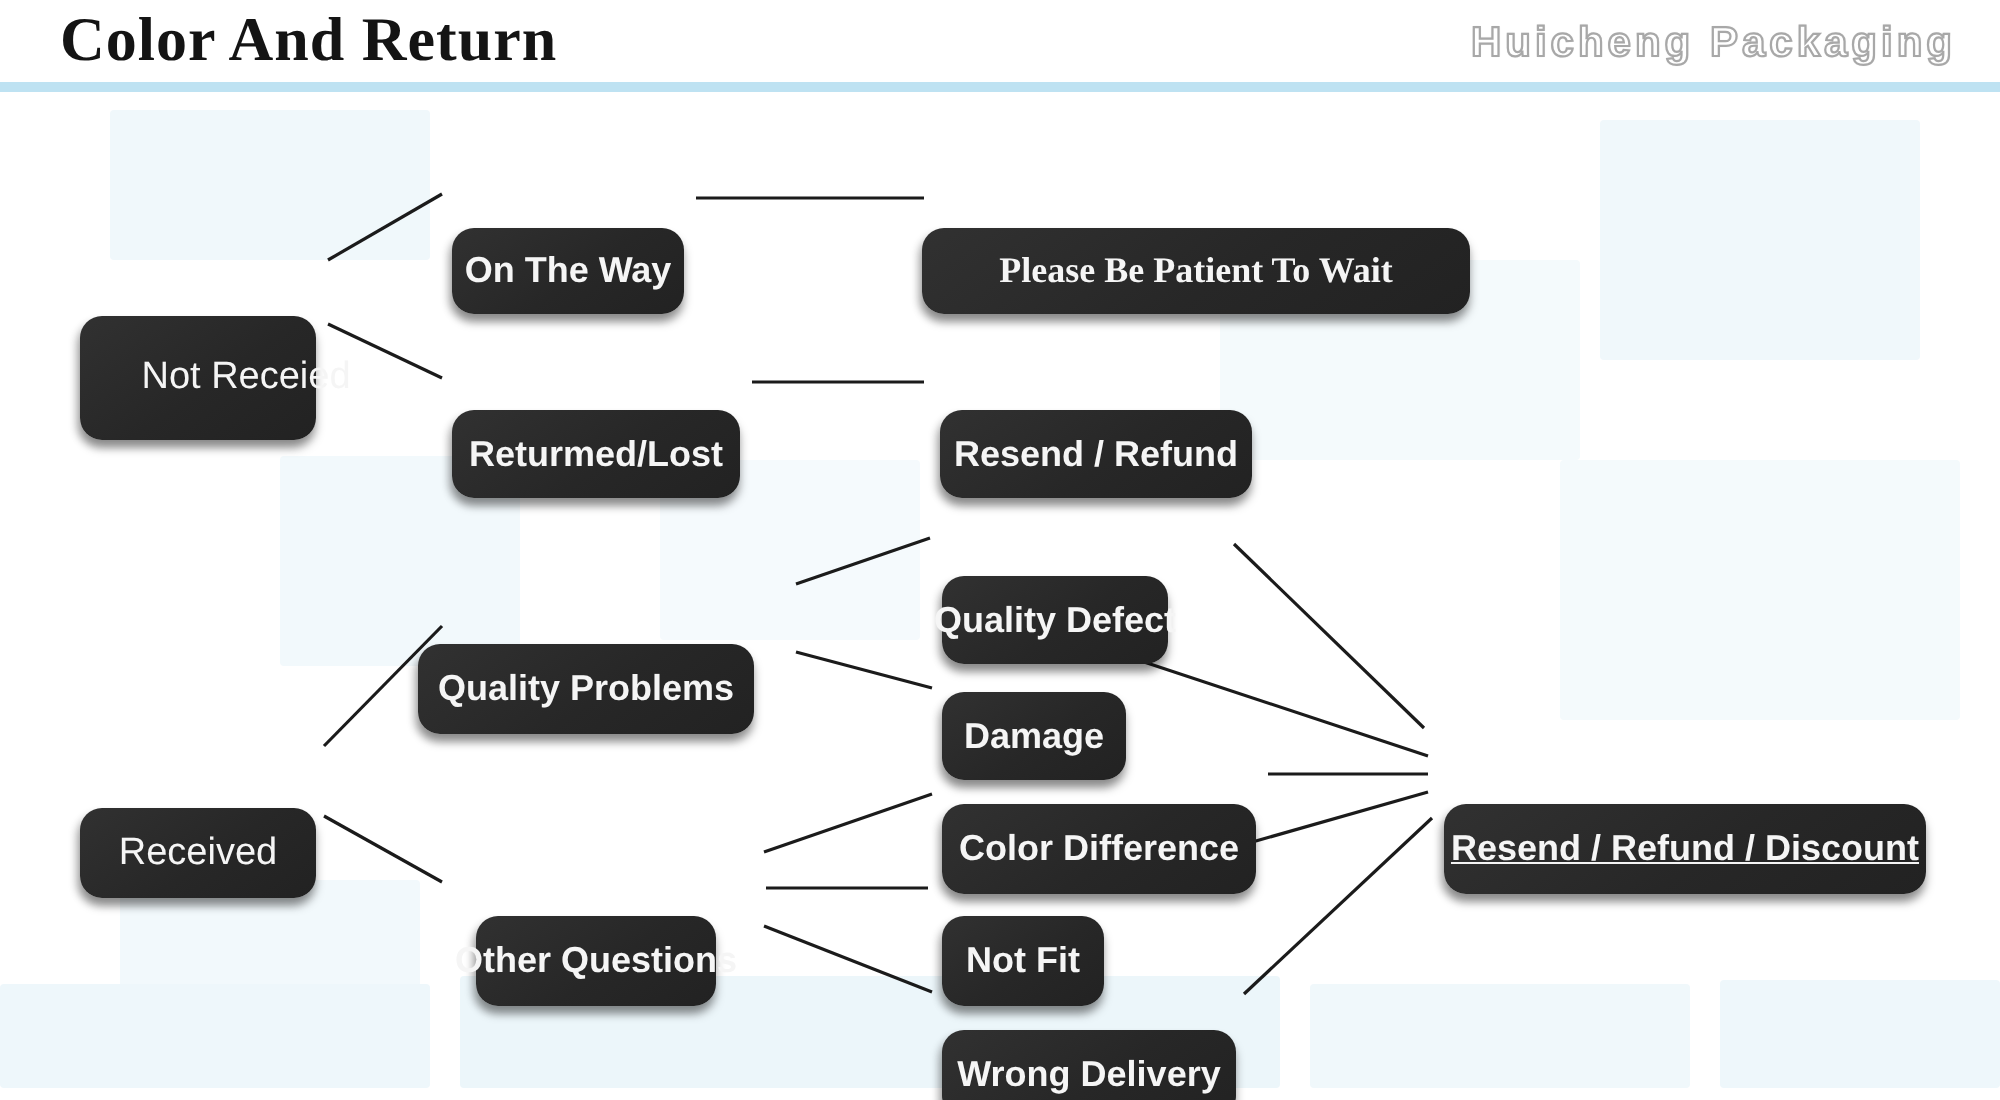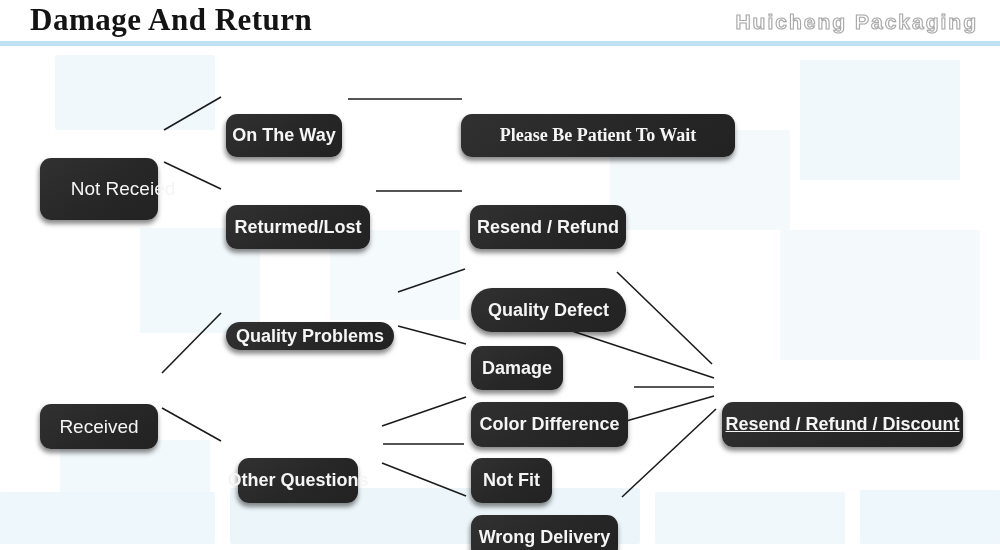--- a/index.html
+++ b/index.html
@@ -66,22 +66,22 @@
     white-space:nowrap;
     margin-top:36px;
   }
   .node.light { font-weight:normal; font-size:19px; }
 
   #node-not-received    {left:40px;  top:122px; width:118px; height:62px;padding-left:48px;}
   #node-on-the-way      {left:226px; top:78px;  width:116px; height:43px;}
   #node-please-wait     {left:461px; top:78px;  width:274px; height:43px;font-family:Liberation Serif, serif;}
   #node-returned-lost   {left:226px; top:169px; width:144px; height:44px;}
   #node-resend-refund   {left:470px; top:169px; width:156px; height:44px;}
-  #node-quality-problems{left:226px; top:286px; width:168px; height:28px;border-radius:19px;}
-  #node-quality-defect  {left:471px; top:252px; width:155px; height:44px;border-radius:21px;}
+  #node-quality-problems{left:209px; top:286px; width:168px; height:45px;}
+  #node-quality-defect  {left:471px; top:252px; width:113px; height:44px;}
   #node-damage          {left:471px; top:310px; width:92px;  height:44px;text-align:center;}
   #node-received        {left:40px;  top:368px; width:118px; height:45px;}
   #node-other-questions {left:238px; top:422px; width:120px; height:45px;}
   #node-color-difference{left:471px; top:366px; width:157px; height:45px;}
   #node-not-fit         {left:471px; top:422px; width:81px;  height:45px;}
   #node-wrong-delivery  {left:471px; top:479px; width:147px; height:44px;}
   #node-rrd             {left:722px; top:366px; width:241px; height:45px;text-decoration:underline;}
 </style>
 </head>
 <body>
@@ -91,21 +91,21 @@
 <div class="bg-tile t3"></div>
 <div class="bg-tile t4"></div>
 <div class="bg-tile t5"></div>
 <div class="bg-tile t6"></div>
 <div class="bg-tile t7"></div>
 <div class="bg-tile t8"></div>
 <div class="bg-tile t9"></div>
 <div class="bg-tile t10"></div>
 <div class="bg-tile t11"></div>
 
-<div class="page-title">Damage And Return</div>
+<div class="page-title">Color And Return</div>
 <div class="brand">Huicheng Packaging</div>
 <div class="header-rule"></div>
 
 <svg class="connectors" viewBox="0 0 1000 550">
   <line x1="164" y1="130" x2="221" y2="97"></line>
   <line x1="164" y1="162" x2="221" y2="189"></line>
   <line x1="348" y1="99" x2="462" y2="99"></line>
   <line x1="376" y1="191" x2="462" y2="191"></line>
   <line x1="162" y1="373" x2="221" y2="313"></line>
   <line x1="162" y1="408" x2="221" y2="441"></line>

